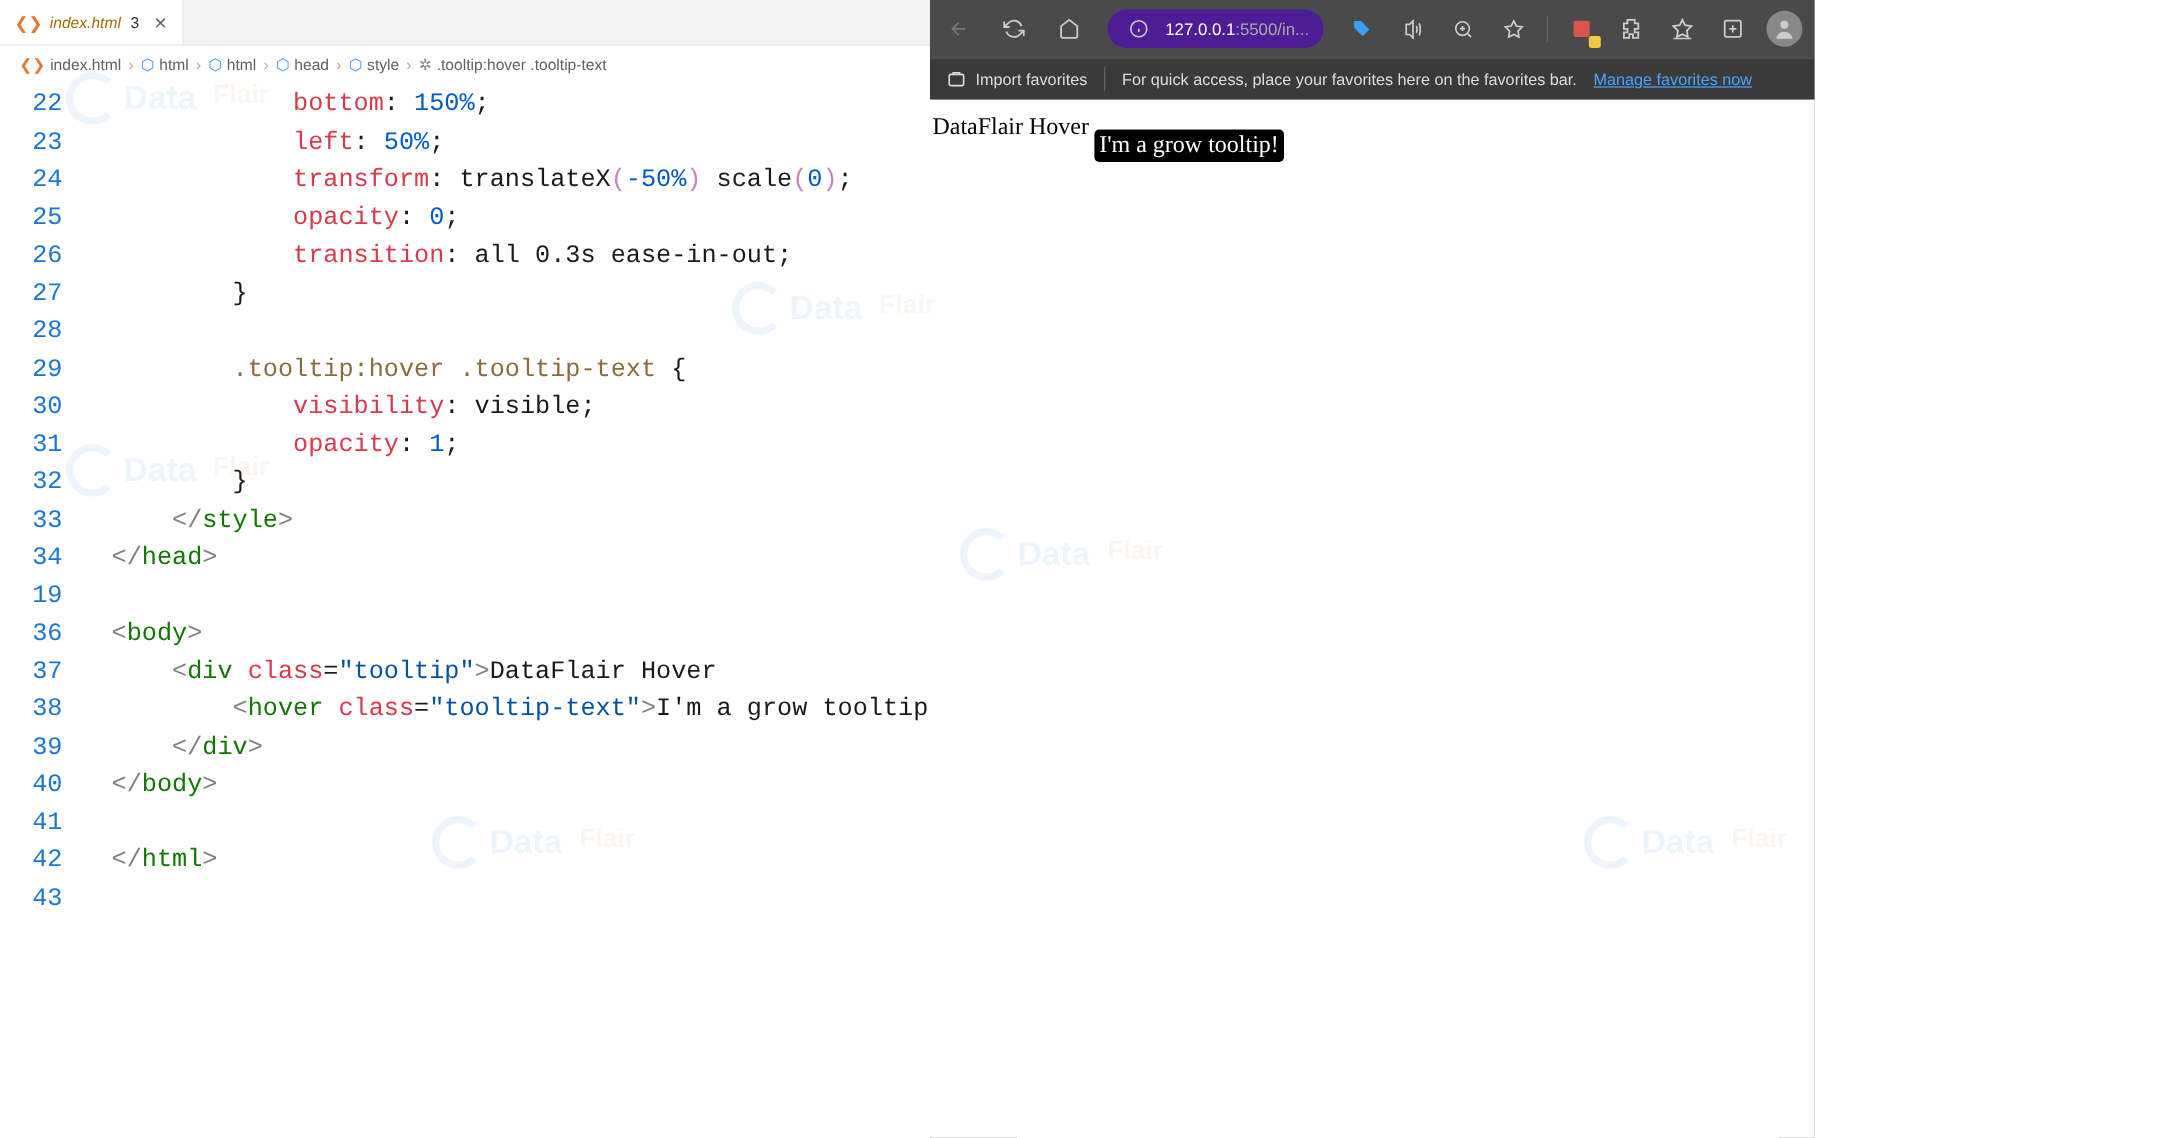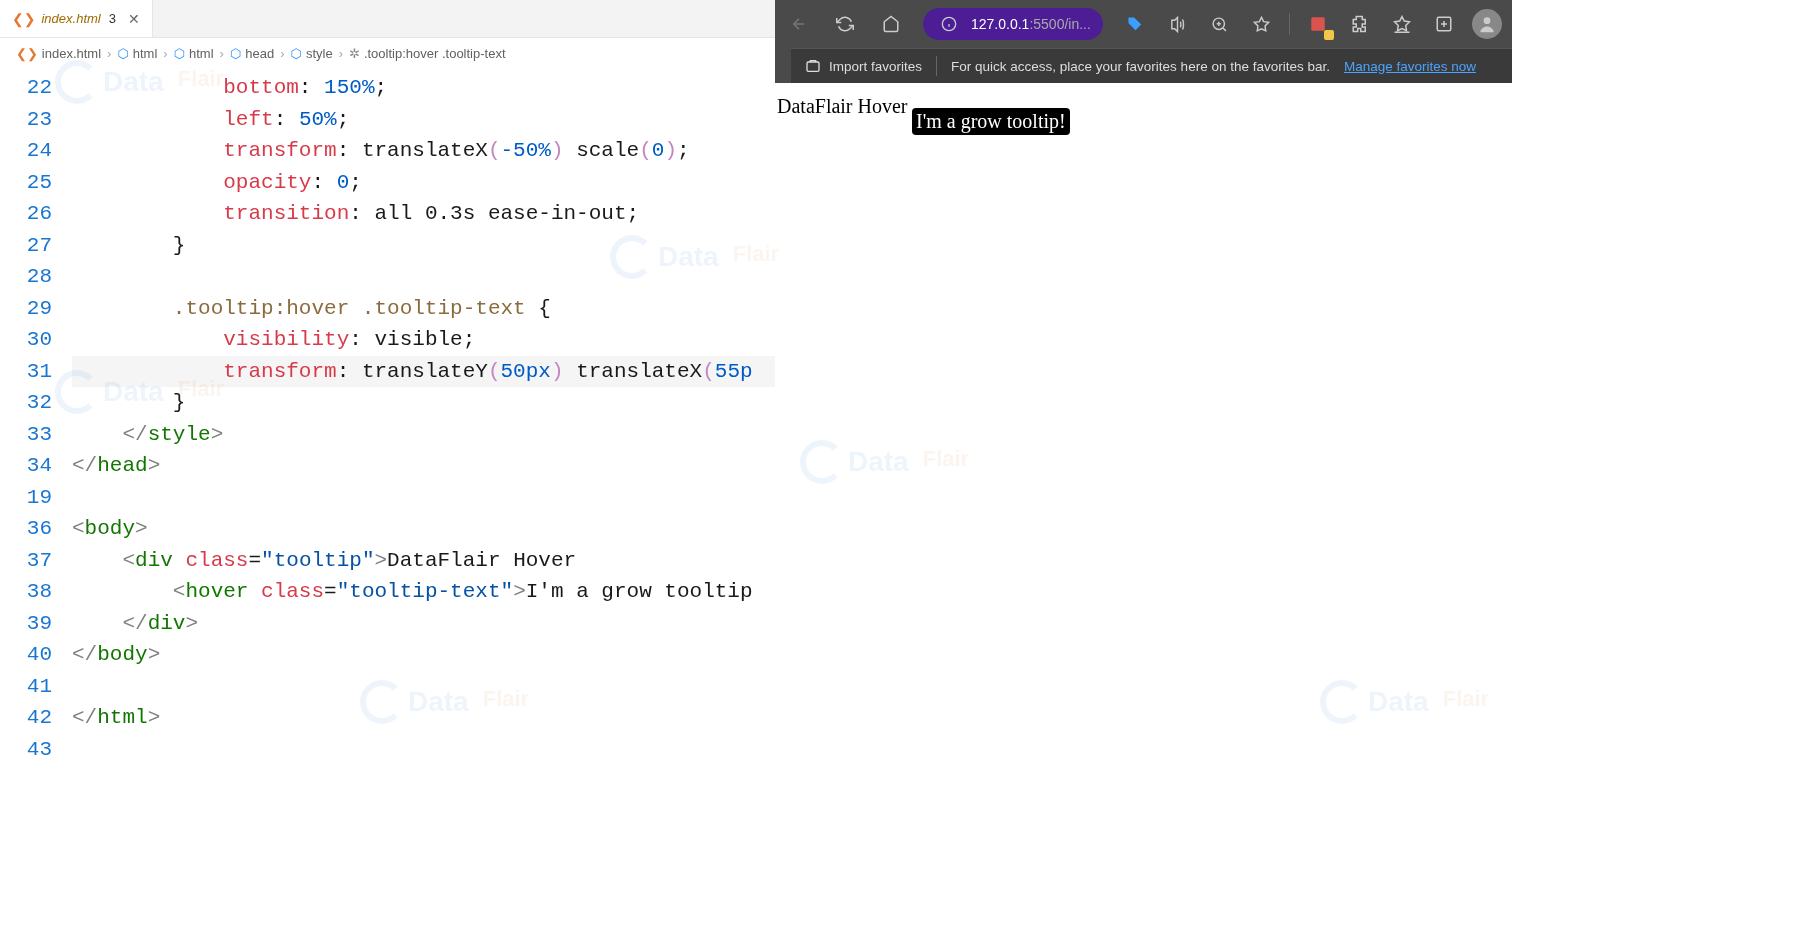--- a/index.html
+++ b/index.html
@@ -17,21 +17,21 @@
     .breadcrumb-bar { height: 30px; display: flex; align-items: center; padding: 0 16px; gap: 6px; font-size: 13px; color: #616161; }
     .crumb { display: flex; align-items: center; gap: 4px; }
     .crumb-icon { color: #e37933; }
     .crumb-icon.blue { color: #3794ff; }
     .crumb-icon.gray { color: #888; }
     .crumb-sep { color: #aaa; }
     
     .code-area { flex: 1; display: flex; font-family: Consolas, 'Courier New', monospace; font-size: 21px; position: relative; }
     .gutter { width: 72px; text-align: right; padding-right: 20px; color: #1976d2; padding-top: 4px; }
     .gutter div { line-height: 31.5px; }
-    .code-lines { flex: 1; padding-top: 4px; position: relative; }
+    .code-lines { flex: 1; padding-top: 4px; position: relative; margin-left: 21px; }
     .code-line { line-height: 31.5px; white-space: pre; }
     .highlight-line { background: #f5f5f5; }
     
     
     .c-prop { color: #d73a49; }
     .c-val { color: #1a1a1a; }
     .c-punct { color: #1a1a1a; }
     .c-num { color: #005cc5; }
     .c-func { color: #1a1a1a; }
     .c-paren { color: #c586c0; }
@@ -50,21 +50,21 @@
     .toolbar-btn.disabled { color: #777; }
     .address-bar { flex: 1; background: #4c1d95; border-radius: 16px; height: 32px; display: flex; align-items: center; padding: 4px 12px; gap: 8px; min-width: 100px; }
     .address-text { color: #eee; font-size: 14px; white-space: nowrap; overflow: hidden; }
     .address-text .host { color: #fff; }
     .address-text .path { color: #aaa; }
     .toolbar-right { display: flex; align-items: center; gap: 14px; }
     .badge-icon { position: relative; }
     .badge-dot { position: absolute; bottom: -2px; right: -2px; width: 10px; height: 10px; background: #f5c842; border-radius: 2px; display:flex; align-items:center; justify-content:center; font-size:7px;}
     .avatar { width: 30px; height: 30px; border-radius: 50%; background: #888; display: flex; align-items: center; justify-content: center; }
     
-    .favorites-bar { height: 35px; background: #3a3a3a; display: flex; align-items: center; padding: 0 14px; gap: 14px; font-size: 13.5px; color: #ddd; border-top: 1px solid #555; margin-left: 16px; }
+    .favorites-bar { height: 35px; background: #3a3a3a; display: flex; align-items: center; padding: 0 14px; gap: 14px; font-size: 13.5px; color: #ddd; border-top: 1px solid #555; }
     .fav-import { display: flex; align-items: center; gap: 8px; }
     .fav-sep { width: 1px; height: 20px; background: #666; }
     .fav-hint { color: #ddd; }
     .fav-link { color: #4aa3ff; text-decoration: underline; cursor: pointer; }
     
     .browser-viewport { flex: 1; background: #ffffff; position: relative; font-family: 'Times New Roman', serif; }
     .page-text { position: absolute; top: 12px; left: 2px; font-size: 20px; color: #000; }
     .tooltip-box { position: absolute; top: 25px; left: 137px; background: #000; color: #fff; font-size: 20px; padding: 2px 4px; border-radius: 4px; }
     
     
@@ -149,21 +149,21 @@
     <div class="code-lines">
       <div class="code-line">            <span class="c-prop">bottom</span><span class="c-punct">: </span><span class="c-num">150%</span><span class="c-punct">;</span></div>
       <div class="code-line">            <span class="c-prop">left</span><span class="c-punct">: </span><span class="c-num">50%</span><span class="c-punct">;</span></div>
       <div class="code-line">            <span class="c-prop">transform</span><span class="c-punct">: </span><span class="c-func">translateX</span><span class="c-paren">(</span><span class="c-num">-50%</span><span class="c-paren">)</span> <span class="c-func">scale</span><span class="c-paren">(</span><span class="c-num">0</span><span class="c-paren">)</span><span class="c-punct">;</span></div>
       <div class="code-line">            <span class="c-prop">opacity</span><span class="c-punct">: </span><span class="c-num">0</span><span class="c-punct">;</span></div>
       <div class="code-line">            <span class="c-prop">transition</span><span class="c-punct">: </span><span class="c-val">all 0.3s ease-in-out</span><span class="c-punct">;</span></div>
       <div class="code-line">        <span class="c-brace">}</span></div>
       <div class="code-line"> </div>
       <div class="code-line">        <span class="c-sel">.tooltip:hover .tooltip-text</span> <span class="c-brace">{</span></div>
       <div class="code-line">            <span class="c-prop">visibility</span><span class="c-punct">: </span><span class="c-val">visible</span><span class="c-punct">;</span></div>
-      <div class="code-line highlight-line">            <span class="c-prop">transform</span><span class="c-punct">: </span><span class="c-func">translateY</span><span class="c-paren">(</span><span class="c-num">50px</span><span class="c-paren">)</span> <span class="c-func">translateX</span><span class="c-paren">(</span><span class="c-num">55p</span></div>
+      <div class="code-line">            <span class="c-prop">opacity</span><span class="c-punct">: </span><span class="c-num">1</span><span class="c-punct">;</span></div>
       <div class="code-line">        <span class="c-brace">}</span></div>
       <div class="code-line">    <span class="c-angle">&lt;/</span><span class="c-tag">style</span><span class="c-angle">&gt;</span></div>
       <div class="code-line"><span class="c-angle">&lt;/</span><span class="c-tag">head</span><span class="c-angle">&gt;</span></div>
       <div class="code-line"> </div>
       <div class="code-line"><span class="c-angle">&lt;</span><span class="c-tag">body</span><span class="c-angle">&gt;</span></div>
       <div class="code-line">    <span class="c-angle">&lt;</span><span class="c-tag">div</span> <span class="c-attr">class</span><span class="c-punct">=</span><span class="c-str">"tooltip"</span><span class="c-angle">&gt;</span><span class="c-text">DataFlair Hover</span></div>
       <div class="code-line">        <span class="c-angle">&lt;</span><span class="c-tag">hover</span> <span class="c-attr">class</span><span class="c-punct">=</span><span class="c-str">"tooltip-text"</span><span class="c-angle">&gt;</span><span class="c-text">I'm a grow tooltip</span></div>
       <div class="code-line">    <span class="c-angle">&lt;/</span><span class="c-tag">div</span><span class="c-angle">&gt;</span></div>
       <div class="code-line"><span class="c-angle">&lt;/</span><span class="c-tag">body</span><span class="c-angle">&gt;</span></div>
       <div class="code-line"> </div>

